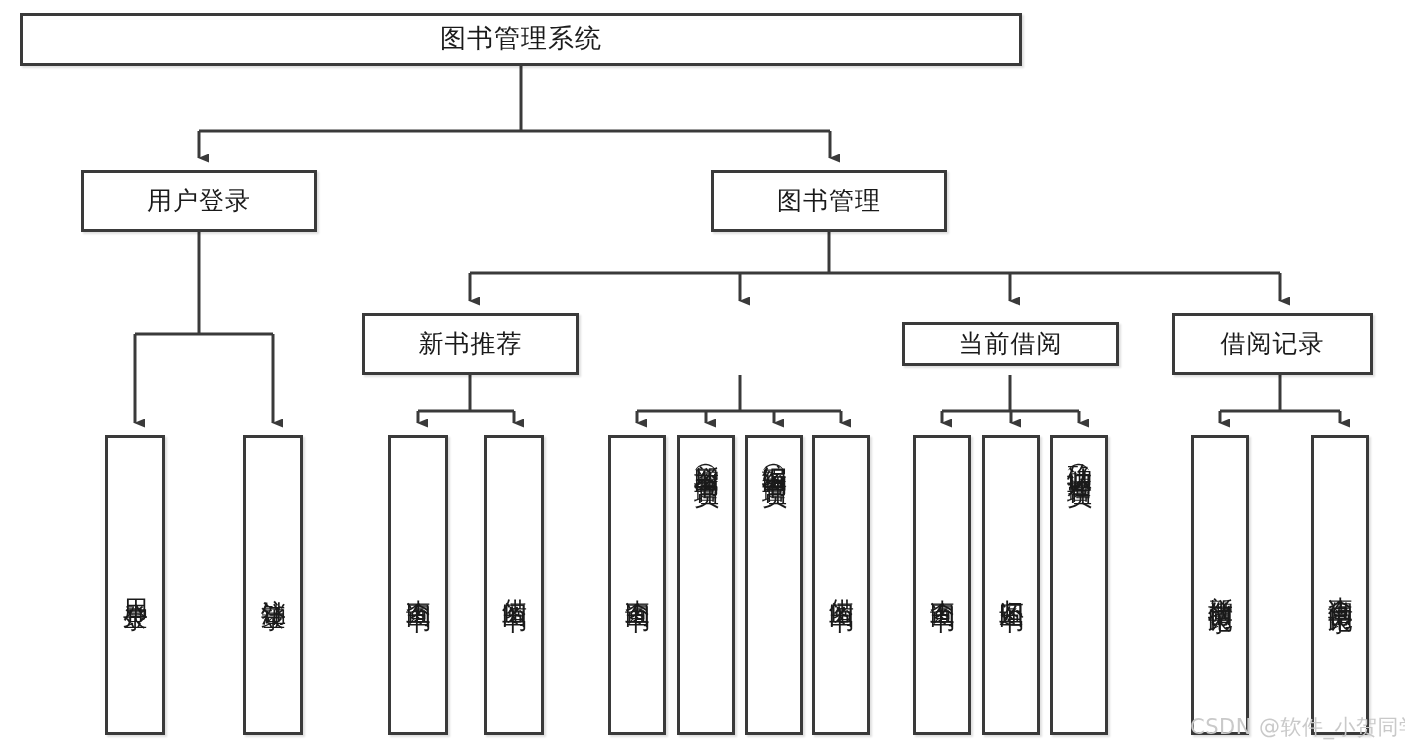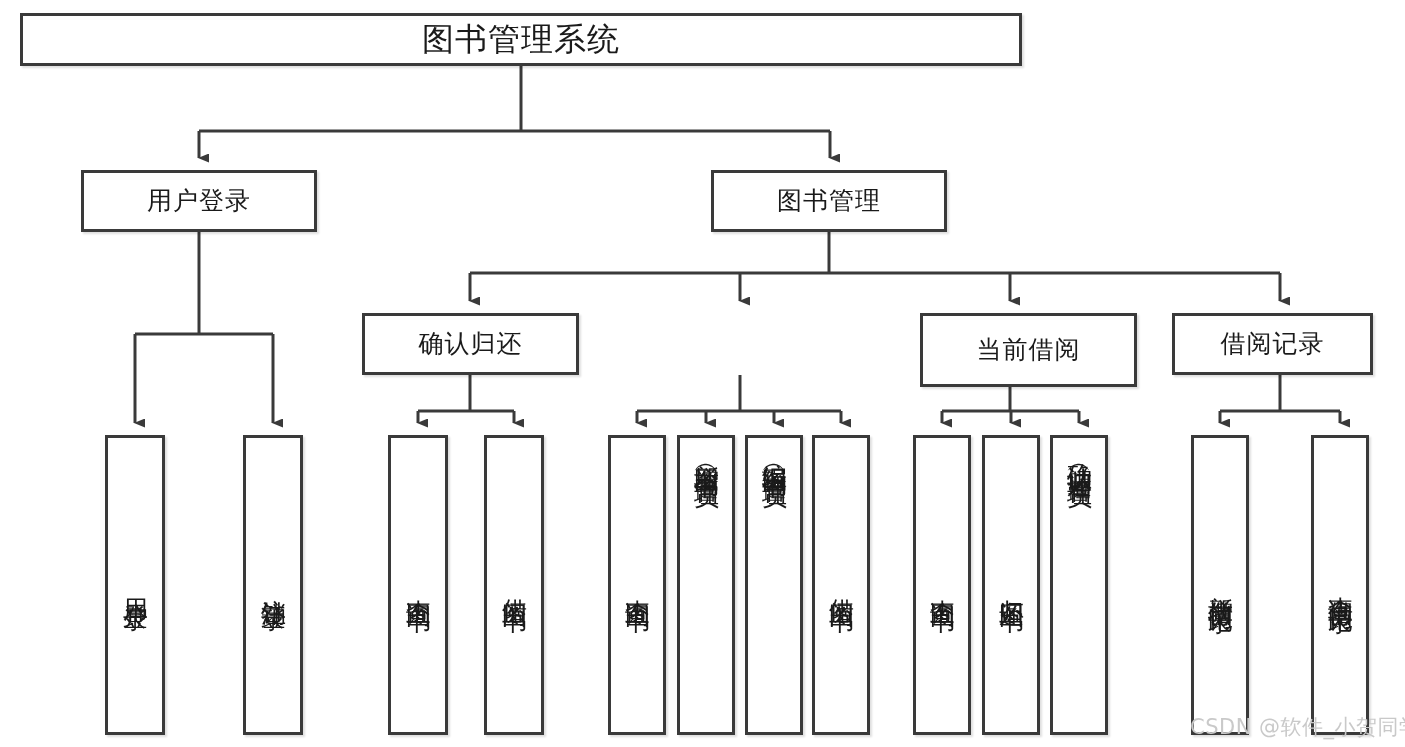--- a/index.html
+++ b/index.html
@@ -35,21 +35,21 @@
     justify-content: center;
     color: #1a1a1a;
     box-shadow: 2px 2px 2px rgba(0,0,0,0.13);
   }
   .node.h {
     font-size: 25px;
     line-height: 1.1;
     letter-spacing: 1px;
   }
   .node.root {
-    font-size: 32px;
+    font-size: 26px;
     font-family: Liberation Serif, serif;
   }
   .leaf {
     position: absolute;
     box-sizing: border-box;
     border: 3px solid #3a3a3a;
     background: #ffffff;
     box-shadow: 2px 2px 2px rgba(0,0,0,0.13);
     display: flex;
     justify-content: center;
@@ -139,23 +139,23 @@
   </div>
 
   <div class="node h" style="left:81px; top:170px; width:236px; height:62px;">
     <span>用户登录</span>
   </div>
   <div class="node h" style="left:711px; top:170px; width:236px; height:62px;">
     <span>图书管理</span>
   </div>
 
   <div class="node h" style="left:362px; top:313px; width:217px; height:62px;">
-    <span>确认归还</span>
-  </div>
-  <div class="node h" style="left:902px; top:313px; width:217px; height:74px;margin-left:18px;">
+    <span>新书推荐</span>
+  </div>
+  <div class="node h" style="left:902px; top:322px; width:217px; height:44px;">
     <span>当前借阅</span>
   </div>
   <div class="node h" style="left:1172px; top:313px; width:201px; height:62px;">
     <span>借阅记录</span>
   </div>
 
   <div class="leaf center-text" style="left:105px; top:435px; width:60px; height:300px;">
     <span class="vtext">用户登录</span>
   </div>
   <div class="leaf center-text" style="left:243px; top:435px; width:60px; height:300px;">

